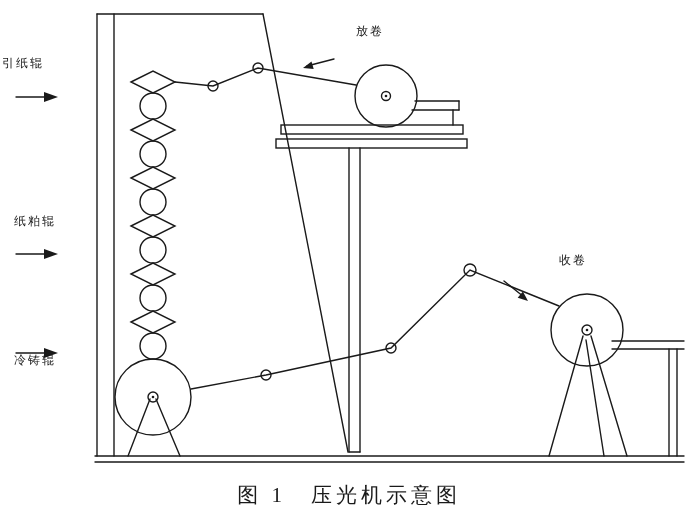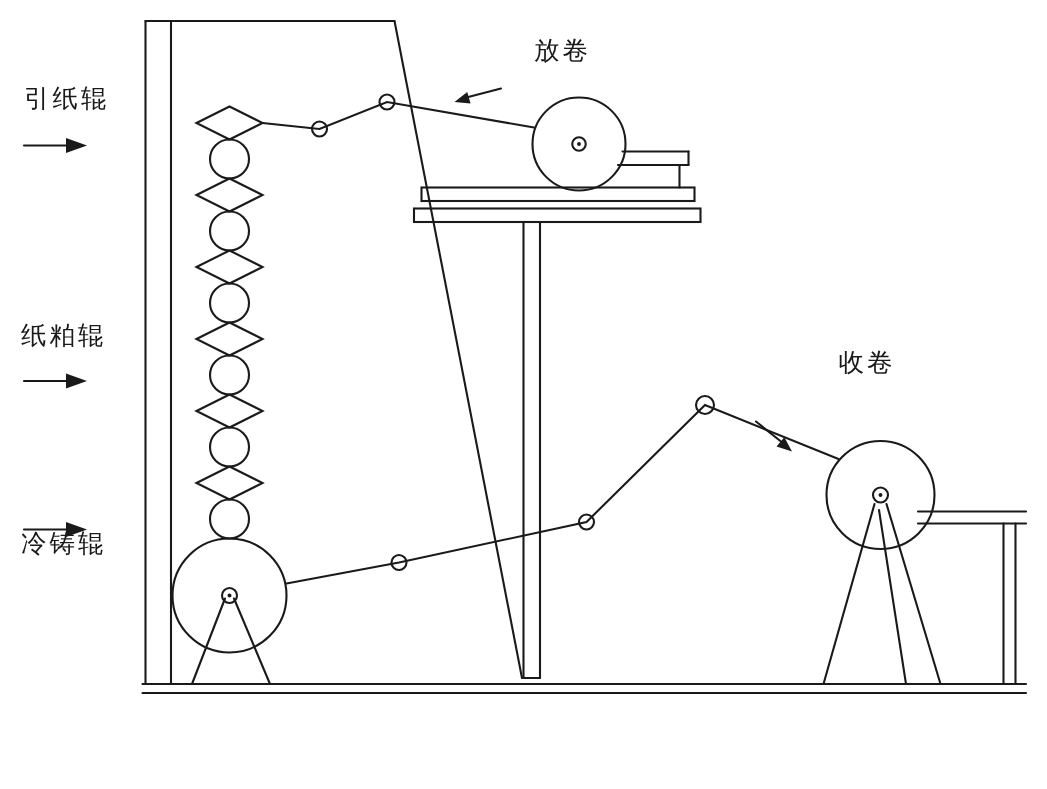--- a/index.html
+++ b/index.html
@@ -5,21 +5,21 @@
   :root { --line:#1a1a1a; --bg:#ffffff; }
   html,body { margin:0; padding:0; background:var(--bg); }
   .page {
     position:relative; width:698px; height:526px;
     background:var(--bg); color:var(--line);
     font-family:"Liberation Serif","DejaVu Serif",serif;
     overflow:hidden;
   }
   .page svg { position:absolute; left:0; top:0; }
   .label {
-    position:absolute; font-size:17px; letter-spacing:2px;
+    position:absolute; font-size:12px; letter-spacing:2px;
     white-space:nowrap; line-height:1; color:var(--line);font-family:Liberation Serif, serif;
   }
   .caption {
     position:absolute; top:481px; left:0; width:698px;
     text-align:center; font-size:21px; letter-spacing:4px; color:var(--line);
   }
 </style>
 </head>
 <body>
 
@@ -126,24 +126,25 @@
         <polygon points="58,254 44,249 44,259" fill="currentColor" stroke="none"></polygon>
       </g>
       <g>
         <line x1="16" y1="353" x2="45" y2="353"></line>
         <polygon points="58,353 44,348 44,358" fill="currentColor" stroke="none"></polygon>
       </g>
 
     </g>
   </svg>
 
-  <div class="label" style="left:16px; top:57px">引纸辊</div>
+  <div class="label" style="left:2px; top:57px">引纸辊</div>
 
   <div class="label" style="left:14px; top:215px">纸粕辊</div>
 
   <div class="label" style="left:14px; top:354px">冷铸辊</div>
 
   <div class="label" style="left:356px; top:25px">放卷</div>
 
-  <div class="label" style="left:559px; top:233px">收卷</div>
+  <div class="label" style="left:559px; top:254px">收卷</div>
 
+  <div class="caption">图 1　压光机示意图</div>
 
 </div>
 
 </body></html>

